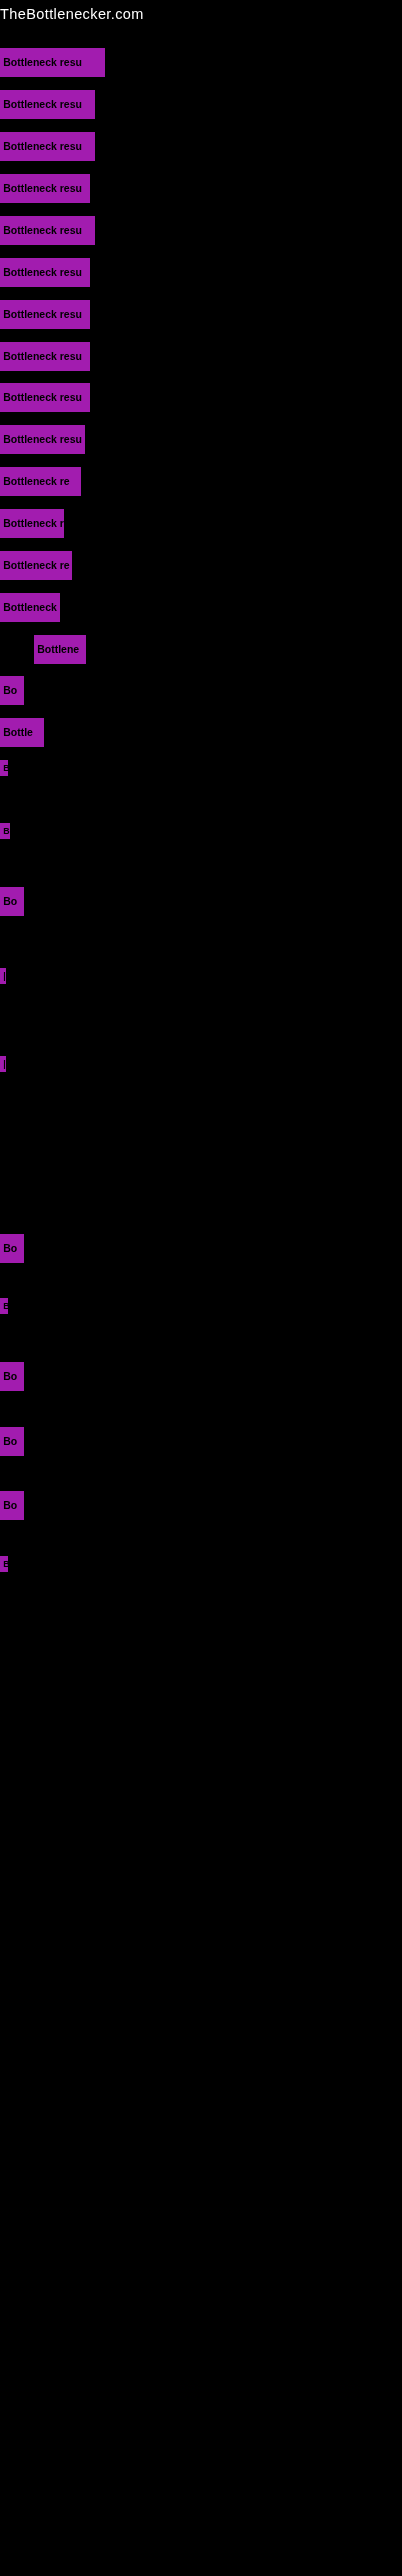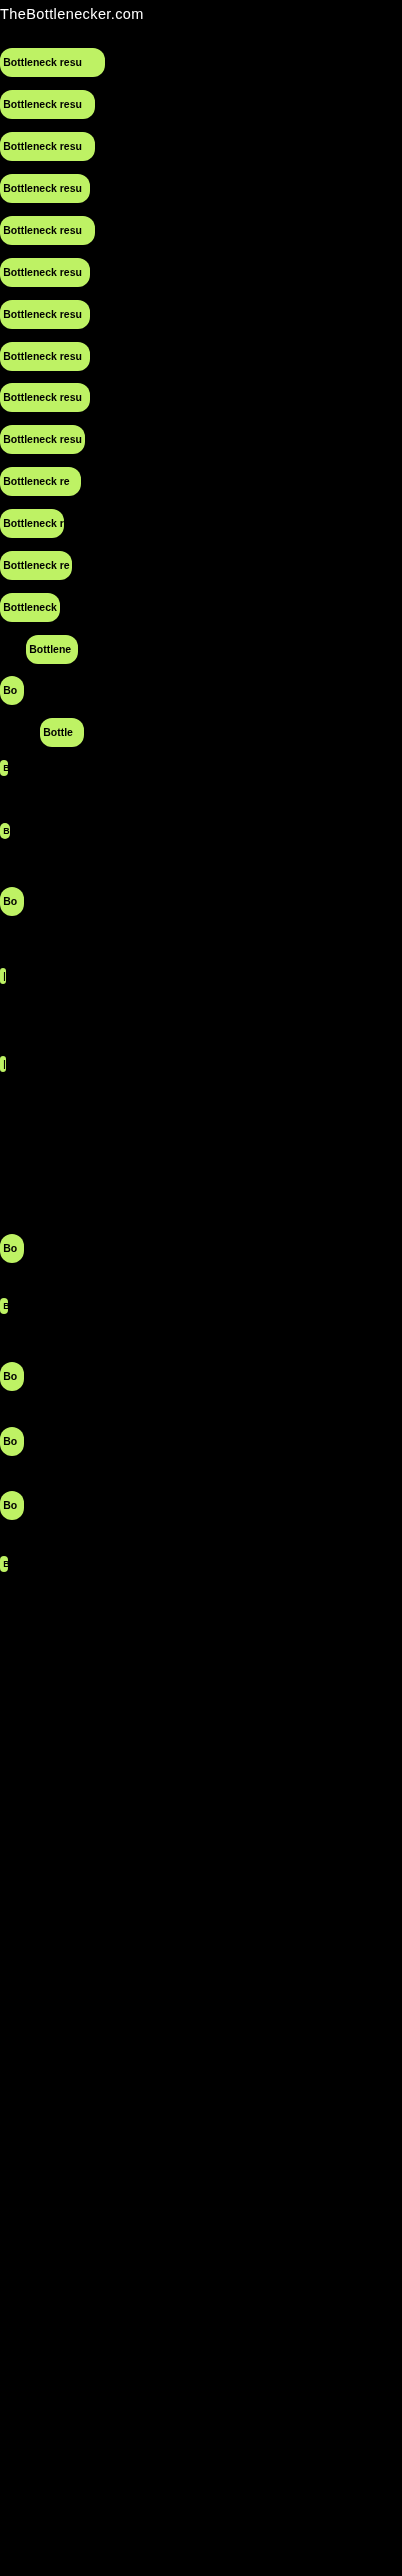--- a/index.html
+++ b/index.html
@@ -18,28 +18,27 @@
       padding: 6.4px 0 3.2px 0;
       letter-spacing: 0.4px;
     }
     .bar-row {
       position: absolute;
       left: 0;
       display: flex;
       align-items: center;
     }
     .bar-label {
-      background-color: #bef264;
+      background-color: #a21caf;
       color: #000;
       font-size: 8.9px;
       font-weight: bold;
       padding: 1.6px 3.2px;
       white-space: nowrap;
       overflow: hidden;
-      border-radius: 12px;
     }
   </style>
 </head>
 <body>
 
 <div class="site-title">TheBottlenecker.com</div>
 
 <div id="bars-container" style="position:relative; width:403px; height:2560px;">
 <div class="bar-row" style="top: 22.5px; height: 29px; left: 0px;">
       <div class="bar-label" style="width: 105px; height: 29px; font-size: 10.5px; line-height: 29px; display: flex; align-items: center;">Bottleneck resu</div>
@@ -76,27 +75,27 @@
     </div>
     <div class="bar-row" style="top: 483px; height: 29px; left: 0px;">
       <div class="bar-label" style="width: 64px; height: 29px; font-size: 10.5px; line-height: 29px; display: flex; align-items: center;">Bottleneck r</div>
     </div>
     <div class="bar-row" style="top: 525px; height: 29px; left: 0px;">
       <div class="bar-label" style="width: 72px; height: 29px; font-size: 10.5px; line-height: 29px; display: flex; align-items: center;">Bottleneck re</div>
     </div>
     <div class="bar-row" style="top: 567px; height: 29px; left: 0px;">
       <div class="bar-label" style="width: 60px; height: 29px; font-size: 10.5px; line-height: 29px; display: flex; align-items: center;">Bottleneck r</div>
     </div>
-    <div class="bar-row" style="top: 609px; height: 29px; left: 0px; padding-left: 26px;">
+    <div class="bar-row" style="top: 609px; height: 29px; left: 8px; padding-left: 26px;">
       <div class="bar-label" style="width: 52px; height: 29px; font-size: 10.5px; line-height: 29px; display: flex; align-items: center;">Bottlene</div>
     </div>
     <div class="bar-row" style="top: 650px; height: 29px; left: 0px;">
       <div class="bar-label" style="width: 24px; height: 29px; font-size: 10.5px; line-height: 29px; display: flex; align-items: center;">Bo</div>
     </div>
-    <div class="bar-row" style="top: 692px; height: 29px; left: 0px; margin-left: 40px;">
+    <div class="bar-row" style="top: 692px; height: 29px; left: 0px;">
       <div class="bar-label" style="width: 44px; height: 29px; font-size: 10.5px; line-height: 29px; display: flex; align-items: center;">Bottle</div>
     </div>
     <div class="bar-row" style="top: 734px; height: 16px; left: 0px;">
       <div class="bar-label" style="width: 8px; height: 16px; font-size: 8.9px; line-height: 16px; display: flex; align-items: center;">B</div>
     </div>
     <div class="bar-row" style="top: 797px; height: 16px; left: 0px;">
       <div class="bar-label" style="width: 9.7px; height: 16px; font-size: 8.9px; line-height: 16px; display: flex; align-items: center;">B</div>
     </div>
     <div class="bar-row" style="top: 861px; height: 29px; left: 0px;">
       <div class="bar-label" style="width: 24px; height: 29px; font-size: 10.5px; line-height: 29px; display: flex; align-items: center;">Bo</div>

